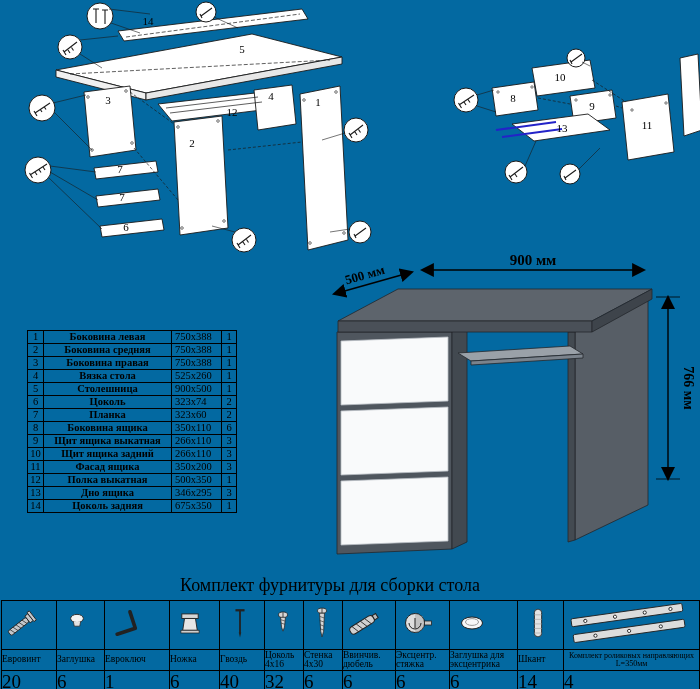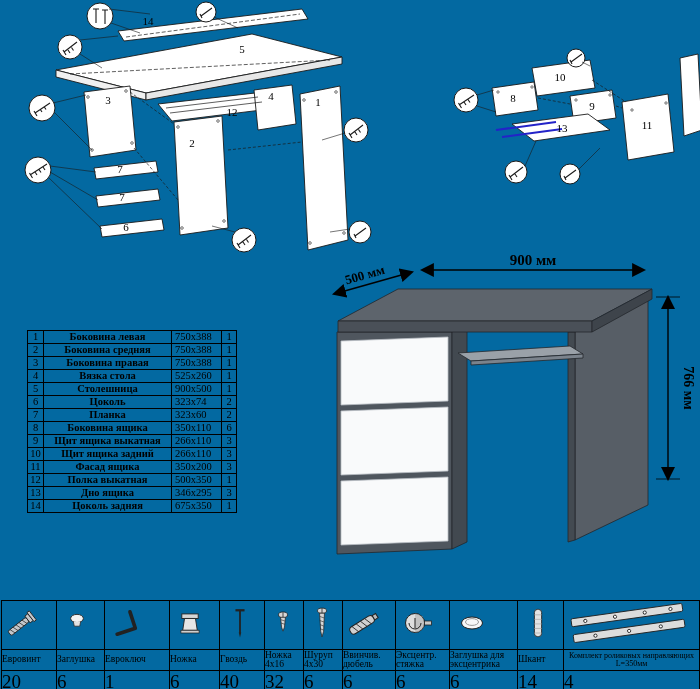--- a/index.html
+++ b/index.html
@@ -309,20 +309,21 @@
         </tr>
     <tr>
           <td class="c-num">14</td>
           <td class="c-name">Цоколь задняя</td>
           <td class="c-size">675x350</td>
           <td class="c-qty">1</td>
         </tr>
   </tbody>
     </table>
 
+  <div class="hw-title">Комплект фурнитуры для сборки стола</div>
 
   <table class="hw">
     <colgroup>
       <col style="width:55px">
         <col style="width:48px">
         <col style="width:65px">
         <col style="width:50px">
       <col style="width:45px">
         <col style="width:39px">
         <col style="width:39px">
@@ -430,22 +431,22 @@
           </g>
         </svg>
       </td>
     </tr>
     <tr>
       <td class="label-cell">Евровинт</td>
       <td class="label-cell">Заглушка</td>
       <td class="label-cell">Евроключ</td>
       <td class="label-cell">Ножка</td>
       <td class="label-cell">Гвоздь</td>
-      <td class="label-cell">Ножка 4x16</td>
-      <td class="label-cell">Шуруп 4x30</td>
+      <td class="label-cell">Цоколь 4x16</td>
+      <td class="label-cell">Стенка 4x30</td>
       <td class="label-cell">Ввинчив. дюбель</td>
       <td class="label-cell">Эксцентр. стяжка</td>
       <td class="label-cell">Заглушка для эксцентрика</td>
       <td class="label-cell">Шкант</td>
       <td class="label-cell small">Комплект роликовых направляющих L=350мм</td>
     </tr>
     <tr>
       <td class="qty-cell">20</td>
       <td class="qty-cell">6</td>
       <td class="qty-cell">1</td>

